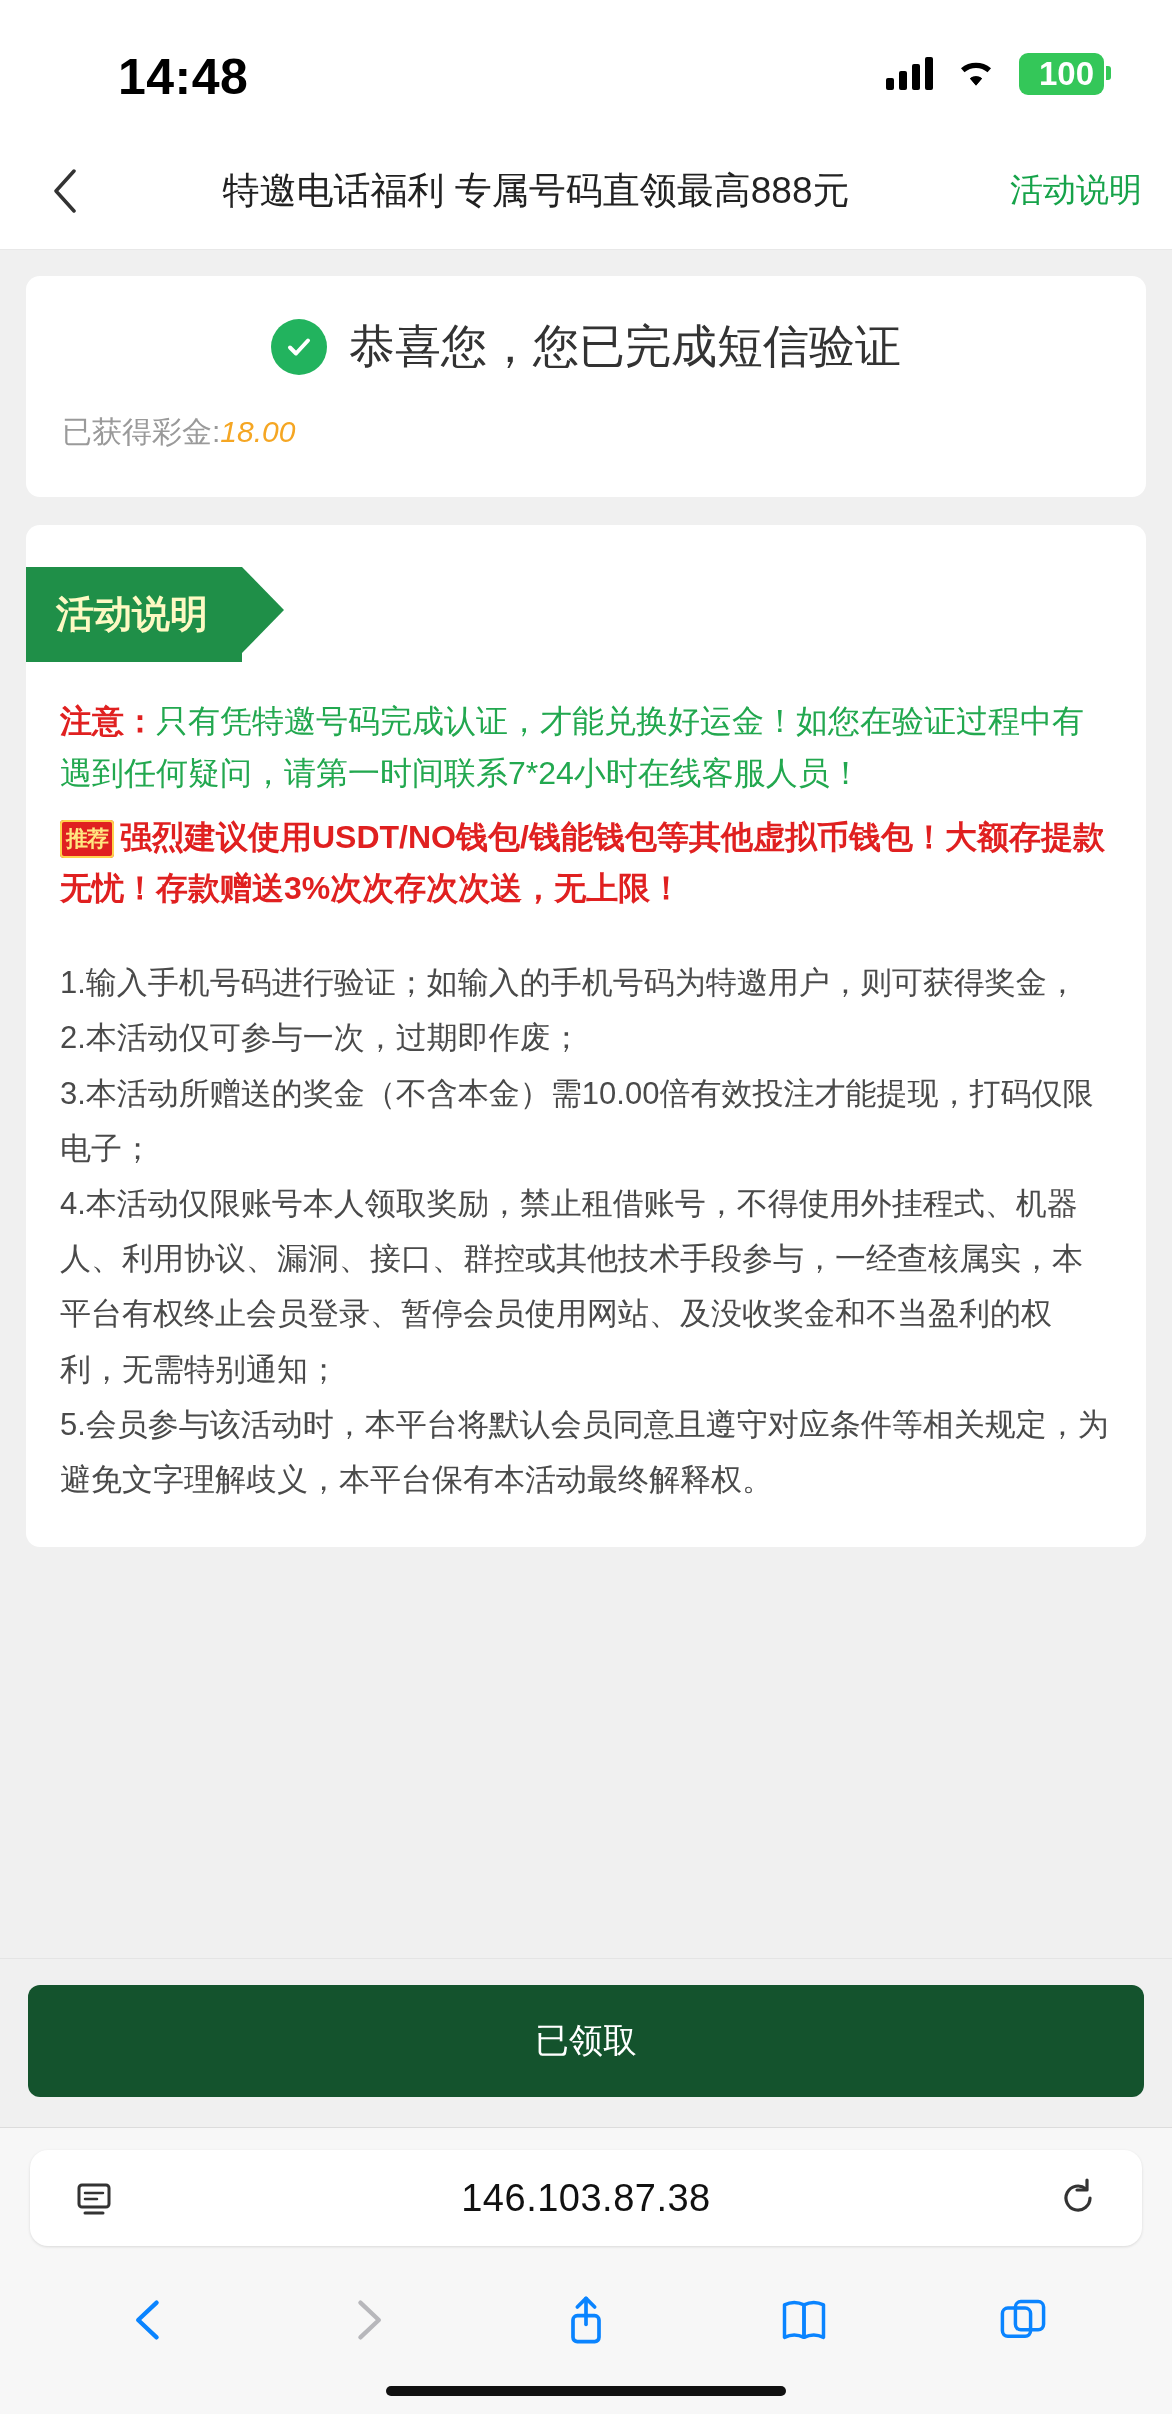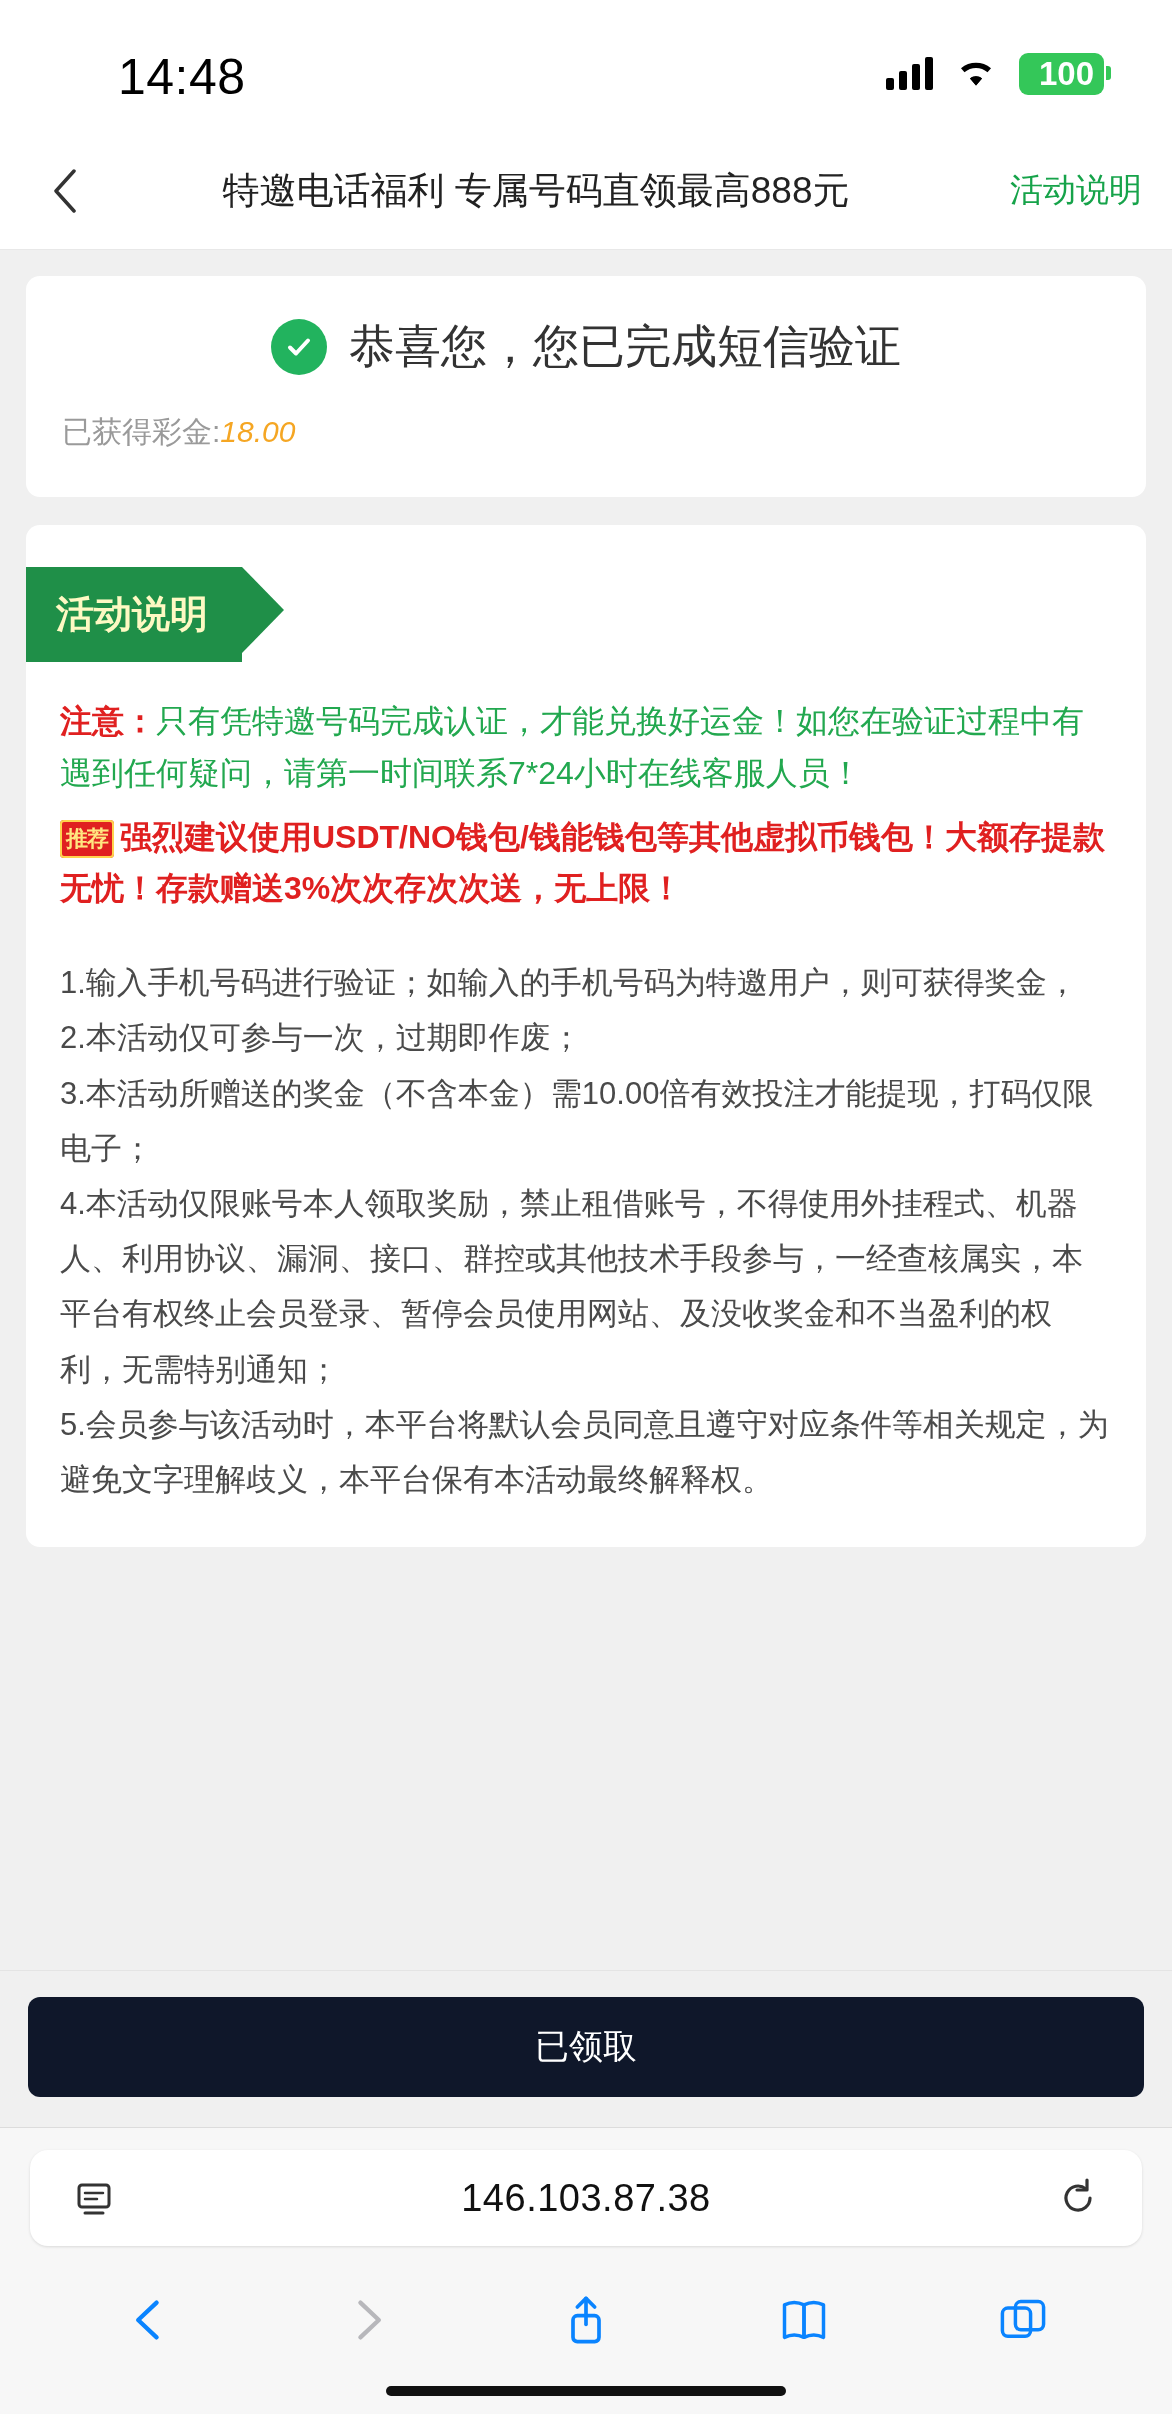--- a/index.html
+++ b/index.html
@@ -26,21 +26,21 @@
     background: #ffffff;
     display: flex;
     align-items: center;
     justify-content: space-between;
     padding: 0 68px 0 0;
     position: relative;
     flex: 0 0 auto;
   }
   .sb-time {
     font-size: 50px;
-    font-weight: 400;
+    font-weight: 700;
     color: #000;
     letter-spacing: 0.5px;
     margin-left: 118px;
     margin-top: 22px;
   }
   .sb-right {
     display: flex;
     align-items: center;
     gap: 22px;
     margin-top: 16px;
@@ -208,24 +208,24 @@
 
   
   .cta-wrap {
     flex: 0 0 auto;
     background: #f0f0f0;
     padding: 26px 28px 30px 28px;
     border-top: 1px solid #e4e4e4;
   }
   .cta {
     width: 100%;
-    height: 100px;
+    height: 112px;
     border: none;
     border-radius: 12px;
-    background: #0f172a;
+    background: #14532d;
     color: #fff;
     font-size: 34px;
     font-family: inherit;
   }
 
   
   .urlbar-wrap {
     flex: 0 0 auto;
     background: #f7f7f7;
     padding: 22px 30px 18px 30px;

